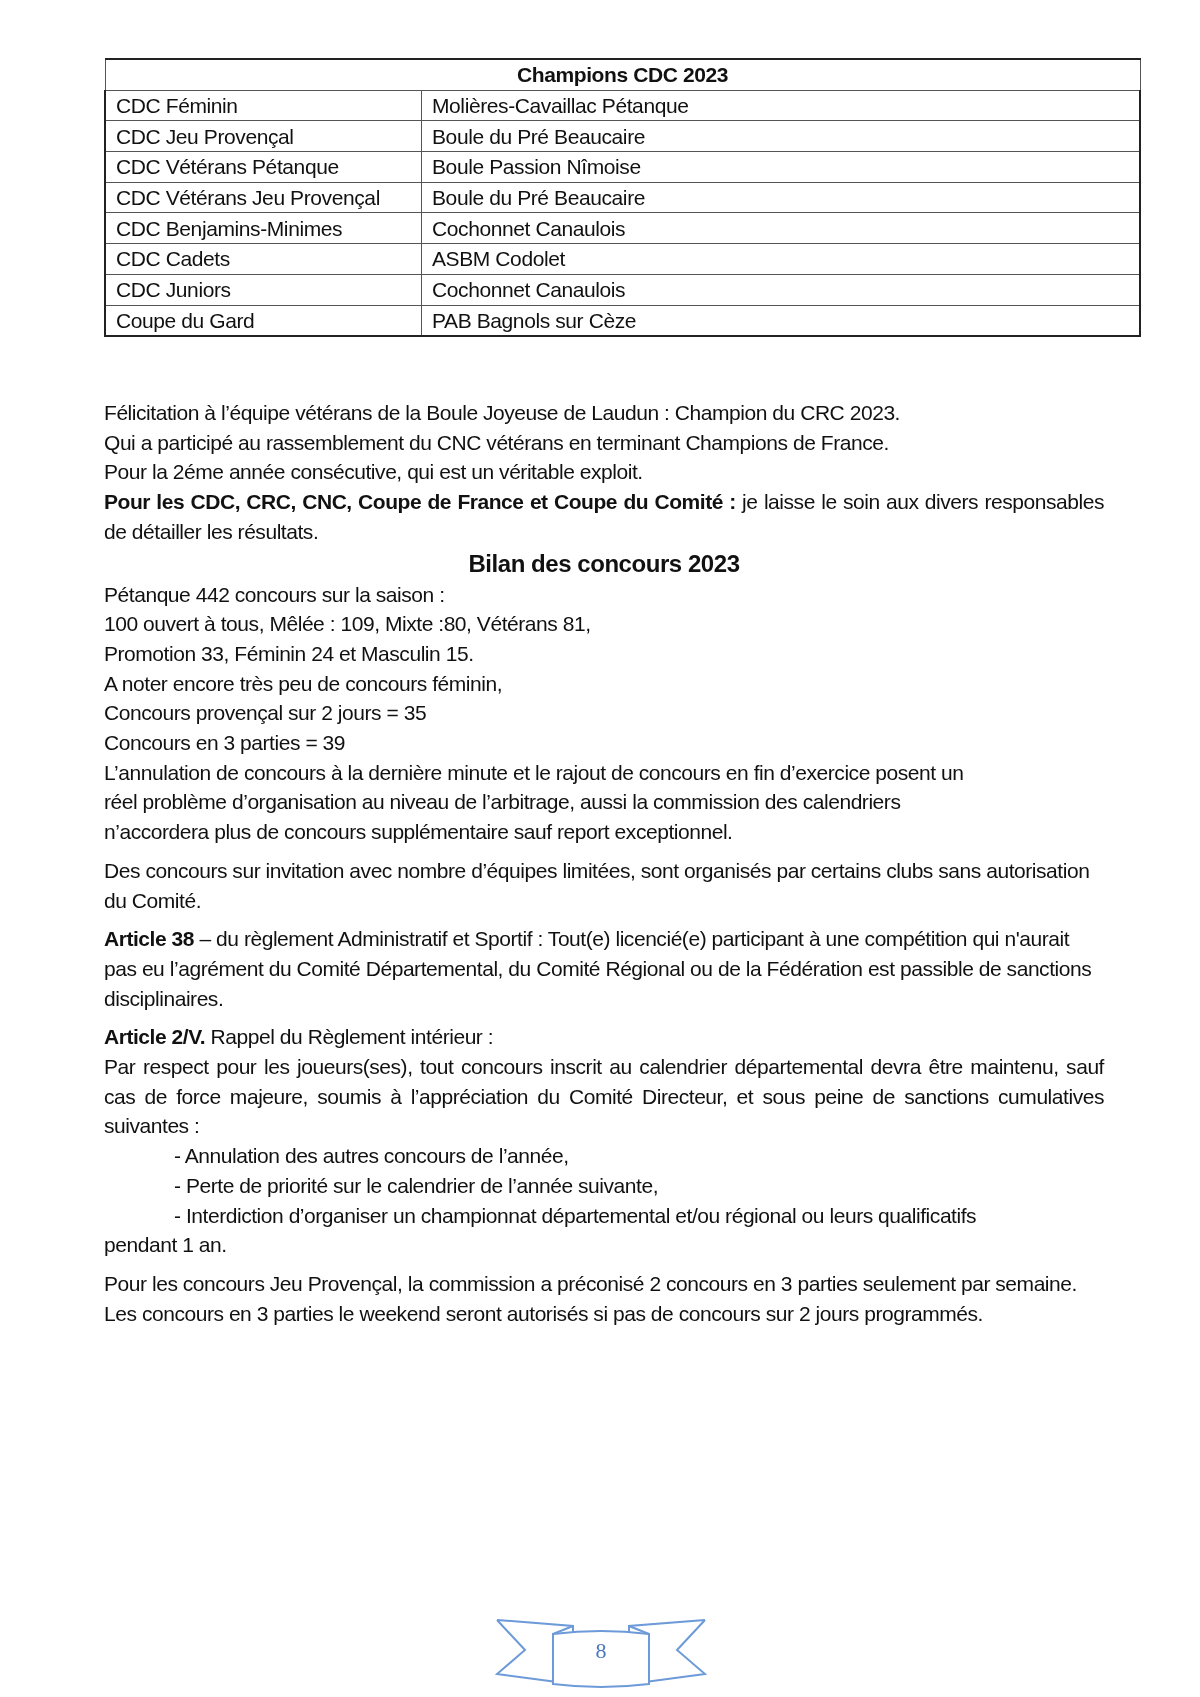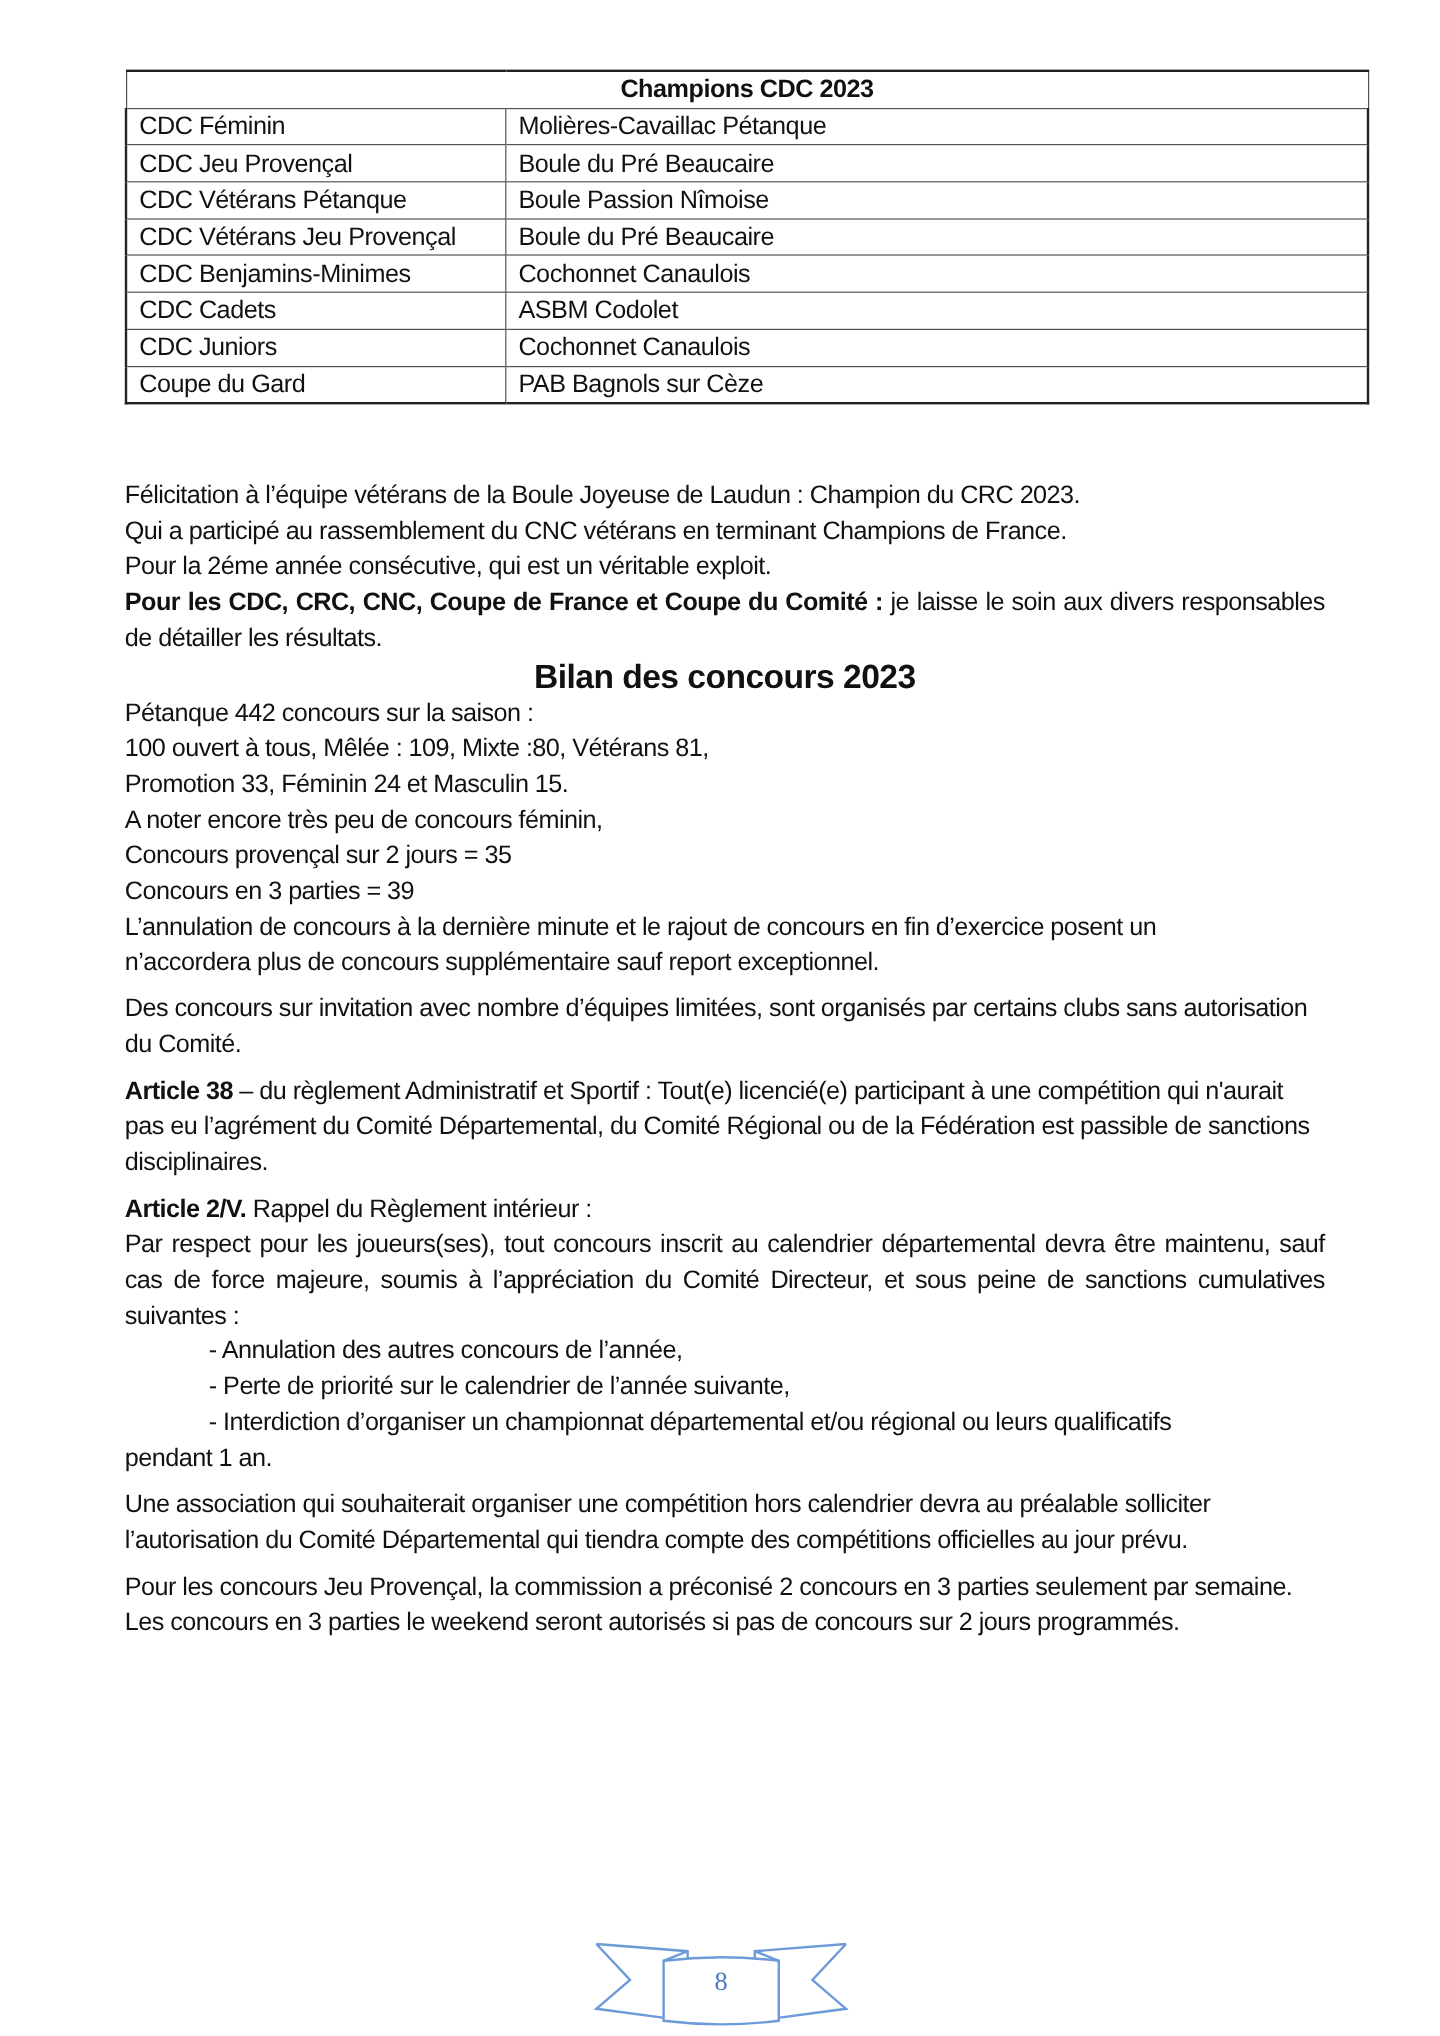--- a/index.html
+++ b/index.html
@@ -25,21 +25,21 @@
 
     
     .body-text {
       position: absolute; left: 104px; top: 398px; width: 1000px;
       font-size: 21px; line-height: 29.7px; letter-spacing: -0.45px;
     }
     .body-text p { margin: 0; }
     .justify { text-align: justify; }
     .gap { margin-top: 9px !important; }
     .section-title {
-      text-align: center; font-weight: bold; font-size: 28px; line-height: 33px;
+      text-align: center; font-weight: bold; font-size: 24px; line-height: 33px;
       padding-left: 0; margin: 0 !important;
     }
     .indent { padding-left: 70px; }
     b { font-weight: bold; }
 
     
     .ribbon { position: absolute; left: 495px; top: 1612px; width: 212px; height: 78px; }
     .ribbon svg { position: absolute; left: 0; top: 0; }
     .page-num {
       position: absolute; left: 62px; top: 26px; width: 88px; text-align: center;
@@ -99,34 +99,34 @@
 
     <p class="section-title">Bilan des concours 2023</p>
 
     <p>Pétanque 442 concours sur la saison :</p>
     <p>100 ouvert à tous, Mêlée : 109, Mixte :80, Vétérans 81,</p>
     <p>Promotion 33, Féminin 24 et Masculin 15.</p>
     <p>A noter encore très peu de concours féminin,</p>
     <p>Concours provençal sur 2 jours = 35</p>
     <p>Concours en 3 parties = 39</p>
     <p>L’annulation de concours à la dernière minute et le rajout de concours en fin d’exercice posent un</p>
+    <p>réel problème d’organisation au niveau de l’arbitrage, aussi la commission des calendriers</p>
     <p>n’accordera plus de concours supplémentaire sauf report exceptionnel.</p>
 
     <p class="gap">Des concours sur invitation avec nombre d’équipes limitées, sont organisés par certains clubs sans autorisation du Comité.</p>
 
     <p class="gap"><b>Article 38</b><span> – du règlement Administratif et Sportif :  Tout(e) licencié(e) participant à une compétition qui n'aurait pas eu l’agrément du Comité Départemental, du Comité Régional ou de la Fédération est passible de sanctions disciplinaires.</span></p>
 
     <p class="gap"><b>Article 2/V.</b><span> Rappel du Règlement intérieur :</span></p>
     <p class="justify">Par respect pour les joueurs(ses), tout concours inscrit au calendrier départemental devra être maintenu, sauf cas de force majeure, soumis à l’appréciation du Comité Directeur, et sous peine de sanctions cumulatives suivantes :</p>
     <p class="indent">- Annulation des autres concours de l’année,</p>
     <p class="indent">- Perte de priorité sur le calendrier de l’année suivante,</p>
     <p class="indent">- Interdiction d’organiser un championnat départemental et/ou régional ou leurs qualificatifs</p>
     <p>pendant 1 an.</p>
 
-    <p class="gap">Une association qui souhaiterait organiser une compétition hors calendrier devra au préalable solliciter l’autorisation du Comité Départemental qui tiendra compte des compétitions officielles au jour prévu.</p>
     <p class="gap justify">Pour les concours Jeu Provençal, la commission a préconisé 2 concours en 3 parties seulement par semaine.</p>
     <p>Les concours en 3 parties le weekend seront autorisés si pas de concours sur 2 jours programmés.</p>
   </div>
 
   <div class="ribbon">
     <svg width="212" height="78" viewBox="0 0 212 78">
       <g fill="none" stroke="#6d9ad8" stroke-width="2">
 
         <path d="M2 8 L78 14 L78 22 M2 8 L30 38 L2 62 L62 70"></path>
 

